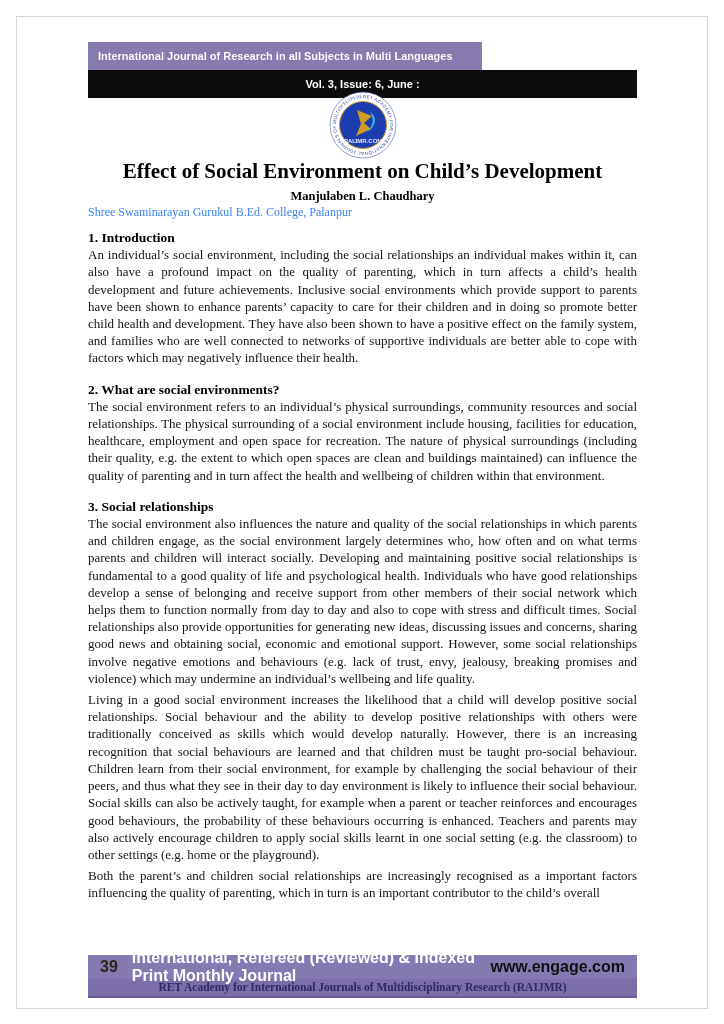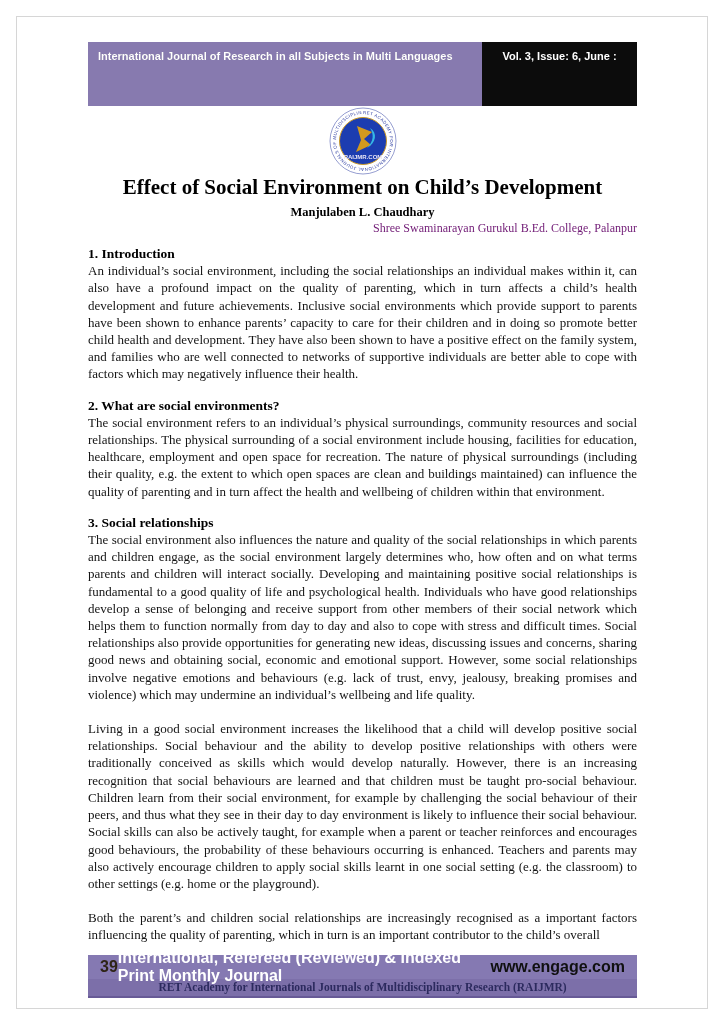--- a/index.html
+++ b/index.html
@@ -7,54 +7,54 @@
     width:724px;height:1024px;background:#ffffff;position:relative;overflow:hidden;
     font-family:"Liberation Serif", serif;color:#1a1a1a;
   }
   .page-frame{
     position:absolute;left:16px;top:16px;width:690px;height:991px;
     border:1px solid #d6d6d6;pointer-events:none;
   }
   .content{position:absolute;left:88px;top:42px;width:549px;}
 
   
-  .head-bar{display:flex;height:64px;}
+  .head-bar{display:flex;height:48px;flex-direction:column;}
   .head-left{
     background:#877aaf;width:394px;box-sizing:border-box;padding:8px 10px;
     display:flex;flex-direction:column;justify-content:space-between;
     color:#ffffff;font-family:"Liberation Sans",sans-serif;font-weight:bold;font-size:11px;
     text-shadow:0 0 0.5px rgba(0,0,0,.25);
   }
   .head-right{
     background:#0c0c0c;flex:1;box-sizing:border-box;padding:8px 8px;
     display:flex;flex-direction:column;justify-content:space-between;align-items:center;
     color:#ffffff;font-family:"Liberation Sans",sans-serif;font-weight:bold;font-size:11px;
     white-space:pre-wrap;
   }
 
   .logo-row{text-align:center;height:68px;margin-top:1px;}
 
   .title{ text-align:center;font-weight:bold;font-size:21px;color:#000; }
   .author{ text-align:center;font-weight:bold;font-size:12.5px;margin-top:5px;color:#000; }
-  .affil{ text-align:right;font-size:12px;margin-top:1px;color:#701a75; }
+  .affil{ text-align:left;font-size:12px;margin-top:1px;color:#3b82f6; }
 
   .body-text{margin-top:9px;font-size:13px;line-height:17.2px;text-align:justify;color:#141414;}
   .sec-heading{font-size:13.5px;font-weight:bold;margin:14px 0 0 0;color:#000;}
   .sec-heading.first{margin-top:8px;}
   .body-text p{margin:0;}
-  .body-text p.gap{margin-top:17px;}
+  .body-text p.gap{margin-top:4px;}
 
   
   .footer{position:absolute;left:88px;top:955px;width:549px;}
   .foot-row1{
     background:#8579b2;height:24px;display:flex;align-items:center;
     font-family:"Liberation Sans",sans-serif;font-weight:bold;font-size:16px;
   }
   .foot-page{color:#2e2416;margin-left:12px;}
-  .foot-label{color:#ffffff;margin-left:0;flex:1;}
+  .foot-label{color:#ffffff;margin-left:14px;flex:1;}
   .foot-web{color:#101010;margin-right:12px;}
   .foot-row2{
     background:#7c6fa9;height:17px;line-height:17px;text-align:center;
     font-family:"Liberation Serif",serif;font-weight:bold;font-size:11.5px;color:#2c2a5e;
     border-bottom:2px solid #675a96;
   }
 </style>
 </head>
 <body>
 

